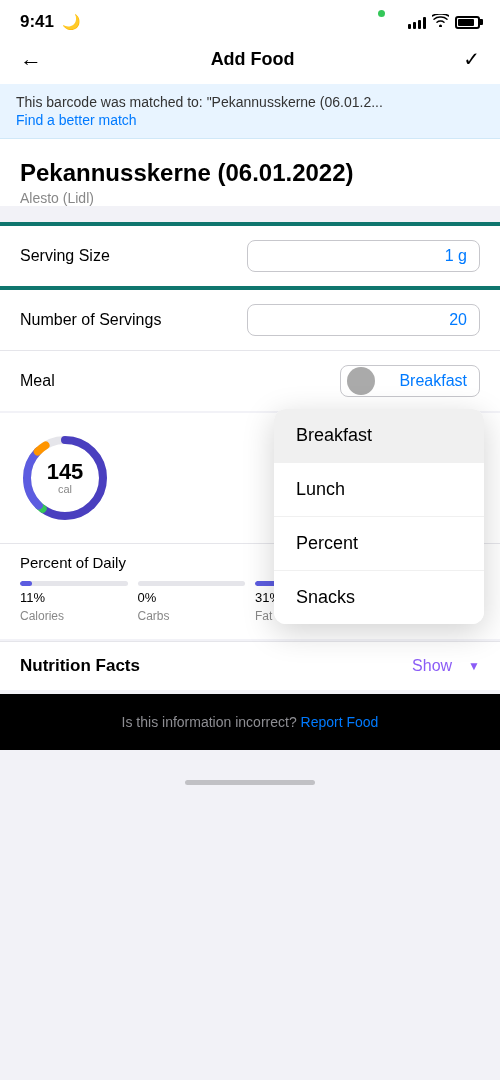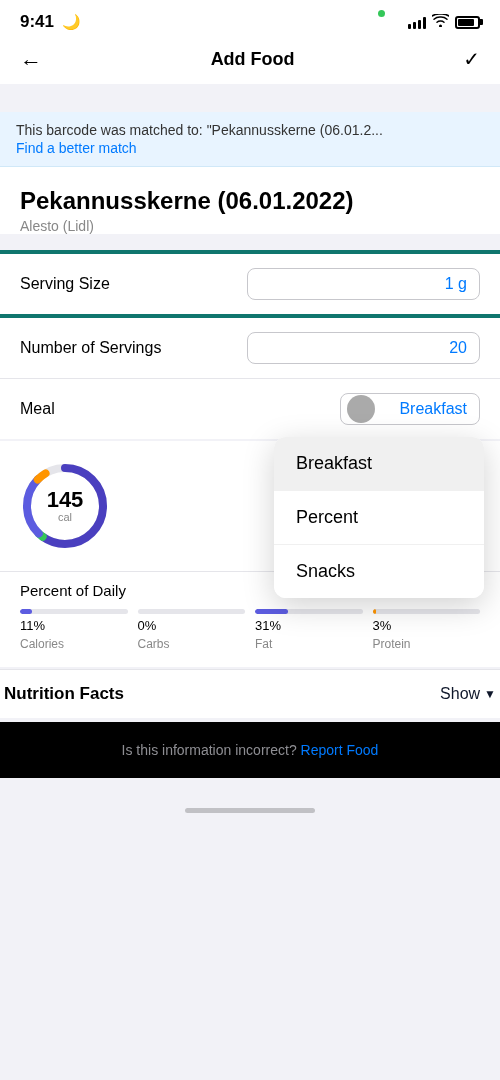--- a/index.html
+++ b/index.html
@@ -97,21 +97,20 @@
       cursor: pointer;
     }
 
     
     .banner {
       background: #e8f4ff;
       padding: 10px 16px;
       font-size: 14px;
       color: #333;
       border-bottom: 1px solid #d0e8f8;
-      margin-top: 28px;
     }
     .banner-link {
       color: #007aff;
       text-decoration: none;
       display: block;
       margin-top: 2px;
     }
 
     
     .content {
@@ -298,35 +297,35 @@
       font-size: 12px;
       color: #888;
     }
 
     
     .nutrition-section {
       background: #fff;
       display: flex;
       justify-content: space-between;
       align-items: center;
-      padding: 14px 4px;
+      padding: 14px 20px;
       border-top: 1px solid #e5e5ea;
       margin-top: 2px;
     }
     .nutrition-label {
       font-size: 17px;
       font-weight: 600;
       color: #000;
     }
     .nutrition-show {
-      color: #0f172a;
+      color: #8b5cf6;
       font-size: 16px;
       display: flex;
       align-items: center;
-      gap: 4px;
+      gap: 16px;
       cursor: pointer;
     }
 
     
     .footer-banner {
       background: #000000;
       padding: 20px;
       text-align: center;
       font-size: 14px;
       color: #8e8e93;
@@ -423,20 +422,21 @@
 
   <div class="meal-row" style="position:relative;">
     <span class="form-label">Meal</span>
     <div class="meal-picker">
       <div class="meal-picker-knob"></div>
       <span style="margin-left:30px;">Breakfast</span>
     </div>
 
     <div class="dropdown-overlay">
       <div class="dropdown-item selected">Breakfast</div>
+      <div class="dropdown-item">Lunch</div>
       <div class="dropdown-item">Percent</div>
       <div class="dropdown-item">Snacks</div>
     </div>
   </div>
 </div>
 
 <div class="calories-section" style="margin-top:2px;">
   <div class="donut-container">
     <svg viewBox="0 0 90 90" width="90" height="90">
 

